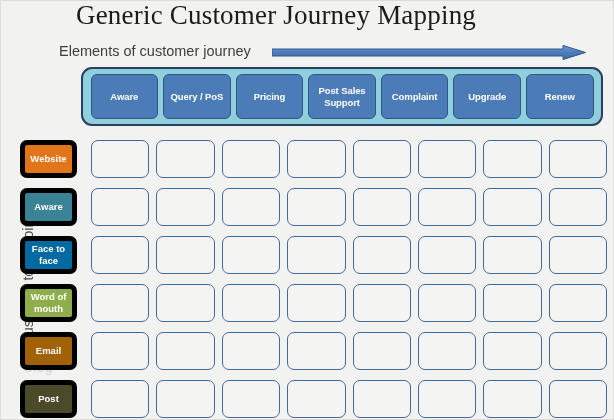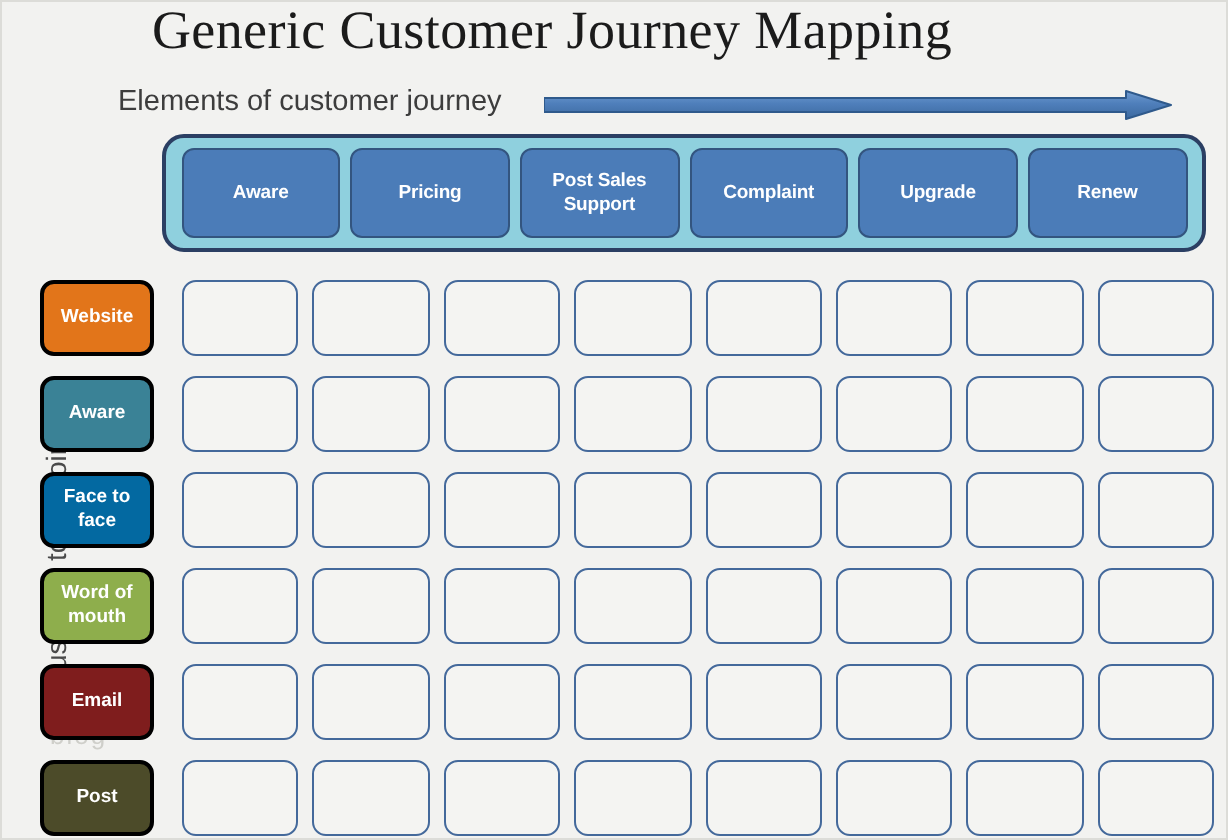--- a/index.html
+++ b/index.html
@@ -127,21 +127,21 @@
     left: 19px;
     top: 139px;
     width: 57px;
     height: 278px;
   }
   .touchpoint {
     position: absolute;
     left: 0;
     width: 57px;
     height: 38px;
-    border: 2px solid #000000;
+    border: 5px solid #000000;
     border-radius: 7px;
     box-sizing: border-box;
     display: flex;
     align-items: center;
     justify-content: center;
     text-align: center;
     color: #ffffff;
     font-family: "Liberation Sans", sans-serif;
     font-size: 9.5px;
     font-weight: bold;
@@ -194,20 +194,21 @@
           <stop offset="100%" stop-color="#3c699f"></stop>
         </linearGradient>
       </defs>
       <polygon points="0,4 291,4 291,0.5 313.5,7.5 291,14.5 291,11 0,11" fill="url(#argrad)" stroke="#2f5party"></polygon>
       <polygon points="0,4 291,4 291,0.5 313.5,7.5 291,14.5 291,11 0,11" fill="url(#argrad)" stroke="#2f5a8c" stroke-width="1" stroke-linejoin="round"></polygon>
     </svg>
   </div>
 
   <div id="header-band">
     <div class="stage">Aware</div>
+    <div class="stage two-line">Query / PoS</div>
     <div class="stage">Pricing</div>
     <div class="stage two-line">Post Sales Support</div>
     <div class="stage">Complaint</div>
     <div class="stage">Upgrade</div>
     <div class="stage">Renew</div>
   </div>
 
   <div id="touchpoints-label">Customer touchpoints</div>
 
   <div id="touchpoints">
@@ -216,21 +217,21 @@
       </div>
       <div class="touchpoint" style="top: 48px; background: rgb(58, 130, 150);">
         <span>Aware</span>
       </div>
       <div class="touchpoint" style="top: 96px; background: #0369a1;">
         <span>Face to face</span>
       </div>
       <div class="touchpoint" style="top: 144px; background: rgb(142, 174, 76);">
         <span>Word of mouth</span>
       </div>
-      <div class="touchpoint" style="top: 192px; background: #7f1d1d;">
+      <div class="touchpoint" style="top: 192px; background: #a16207;">
         <span>Email</span>
       </div>
       <div class="touchpoint" style="top: 240px; background: rgb(76, 75, 41); text-align: center;">
         <span>Post</span>
       </div>
     </div>
 
   <div id="watermark">blog</div>
 
   <div id="grid">

